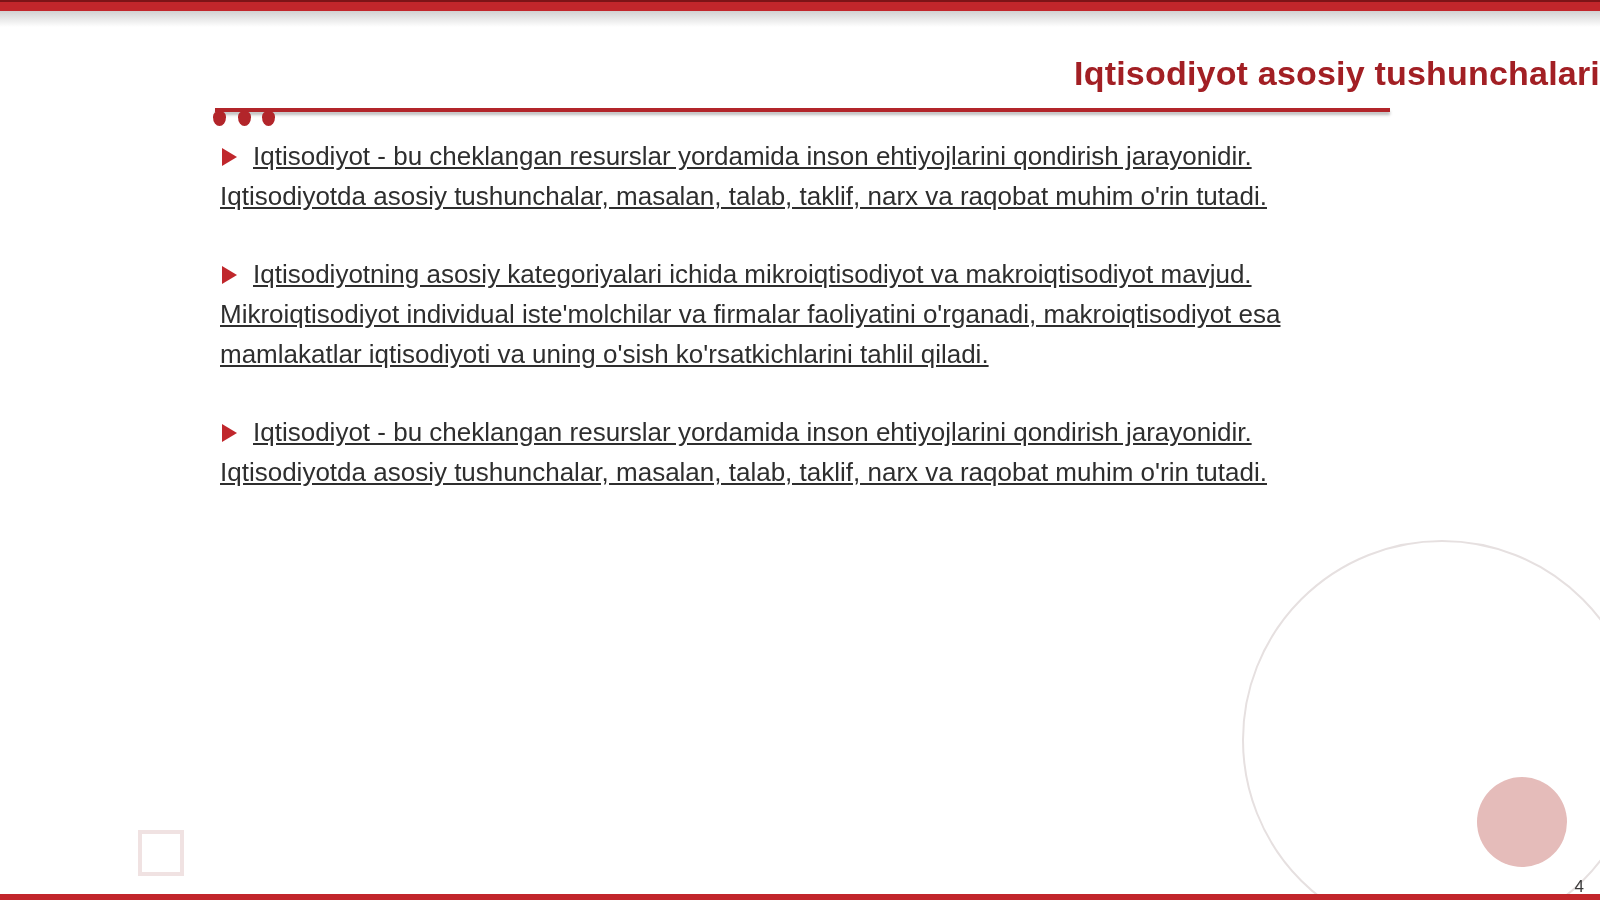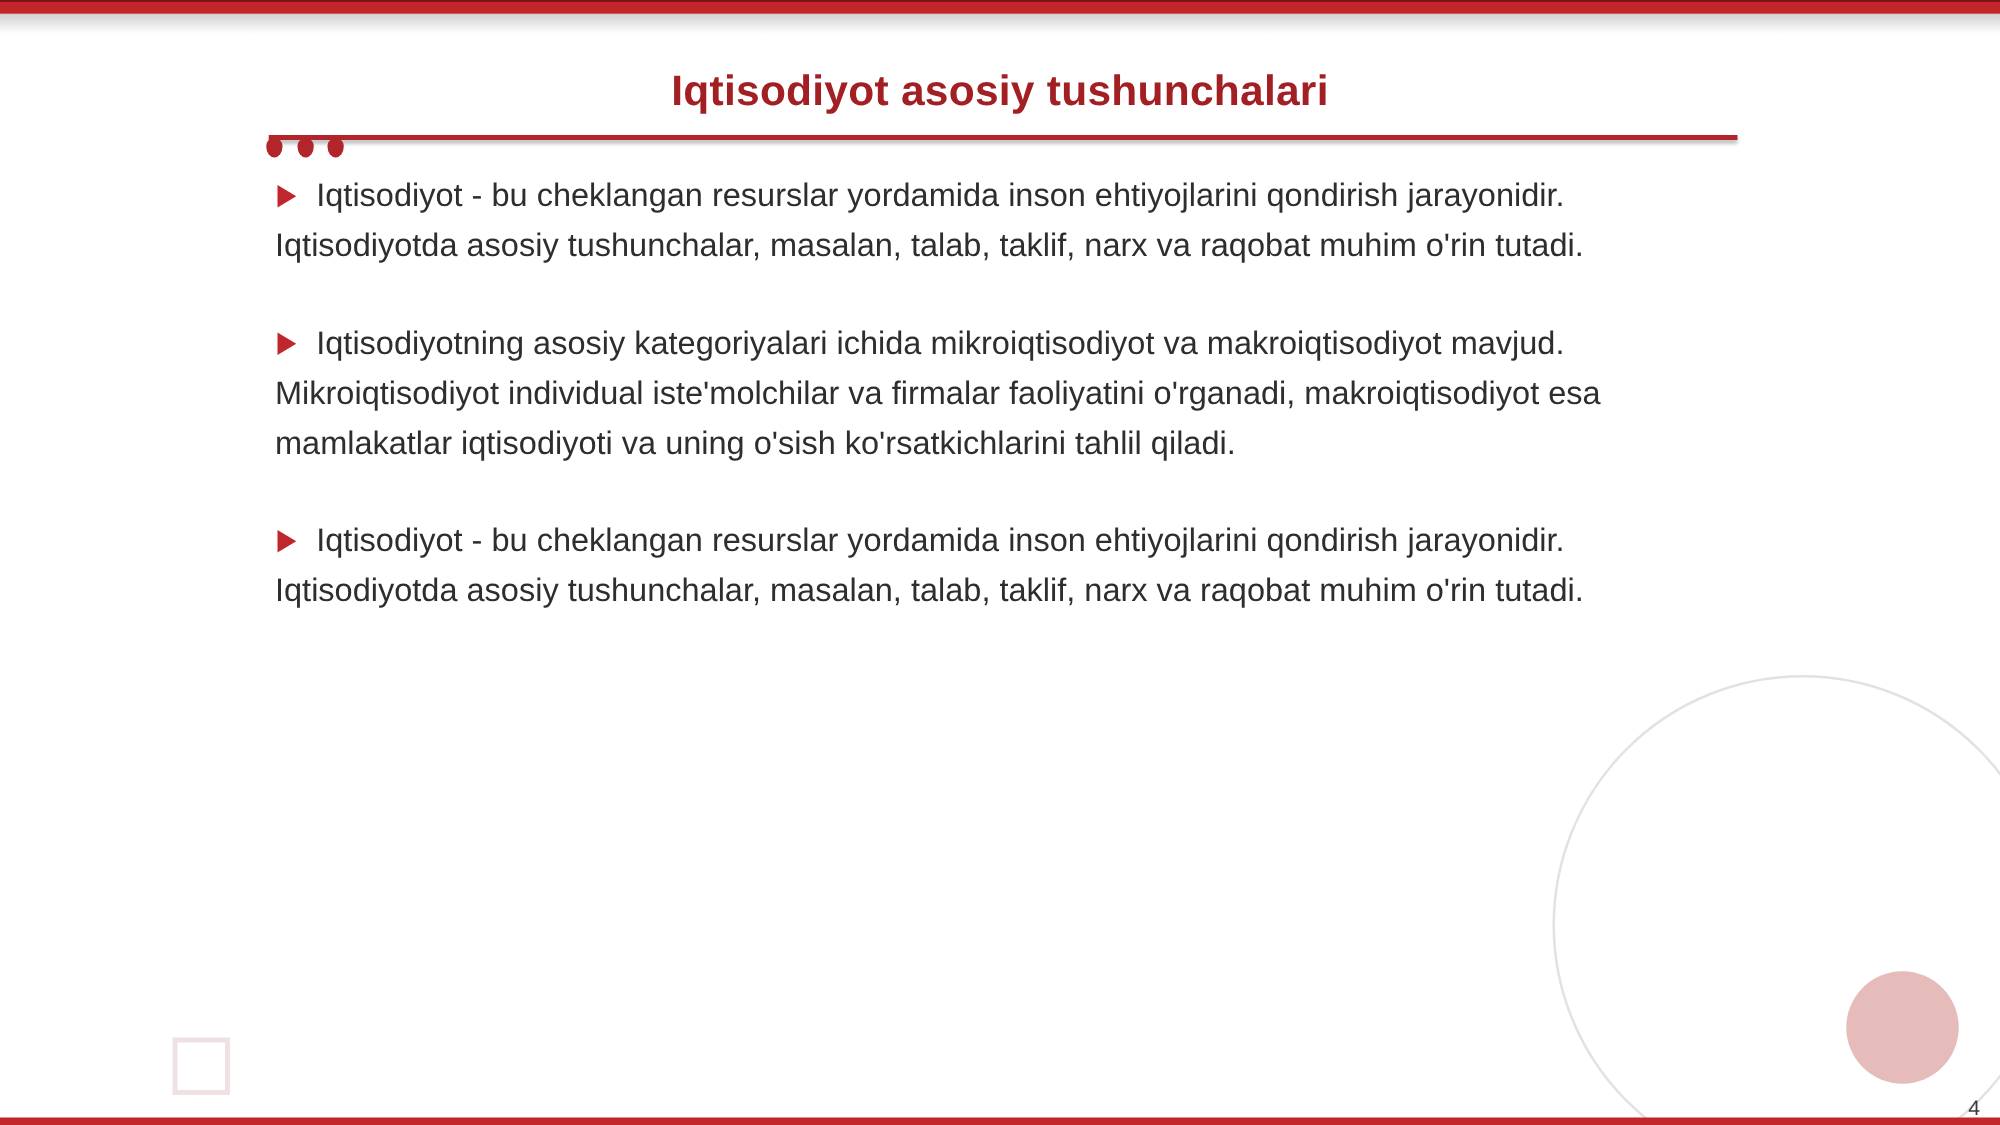--- a/index.html
+++ b/index.html
@@ -32,21 +32,21 @@
     position: absolute;
     left: 0; bottom: 0;
     width: 1600px; height: 6px;
     background: #c2262b;
   }
 
   .slide-title {
     position: absolute;
     left: 0; top: 54px;
     width: 1600px;
-    text-align: center;
+    text-align: right;
     font-size: 34px;
     font-weight: bold;
     color: #a21f24;
     letter-spacing: 0.2px;
   }
 
   .title-divider {
     position: absolute;
     left: 215px; top: 108px;
     width: 1175px; height: 4px;
@@ -67,20 +67,21 @@
   .content {
     position: absolute;
     left: 220px; top: 136px;
     width: 1115px;
   }
   .bullet-item {
     margin-bottom: 38px;
     font-size: 26px;
     line-height: 40px;
     color: #2e2e2e;
+    text-decoration: underline;
   }
   .tri-icon {
     display: inline-block;
     width: 0; height: 0;
     border-top: 9px solid transparent;
     border-bottom: 9px solid transparent;
     border-left: 15px solid #c0272c;
     margin-right: 16px;
     margin-left: 2px;
     vertical-align: baseline;

